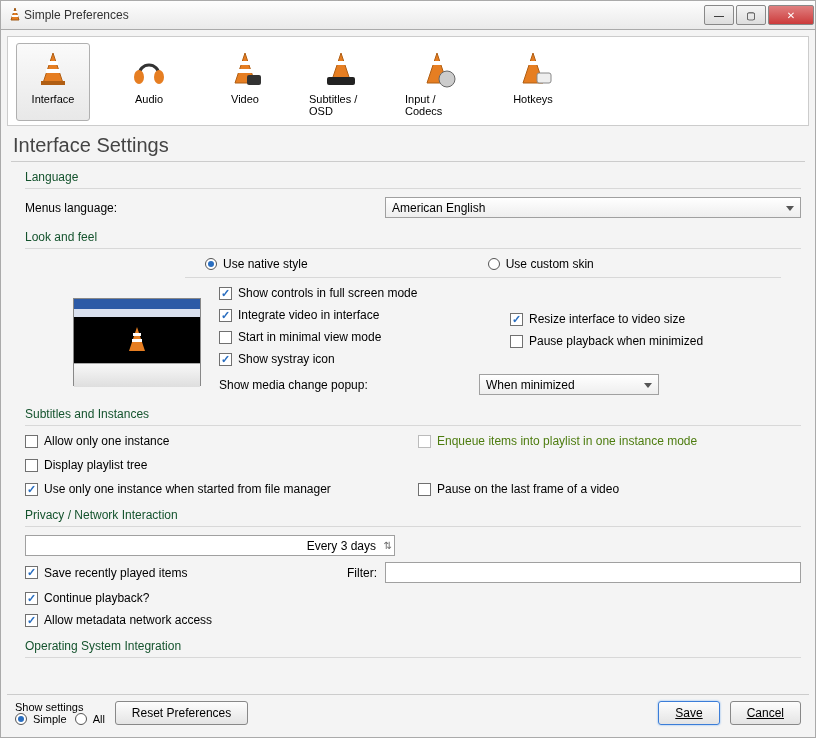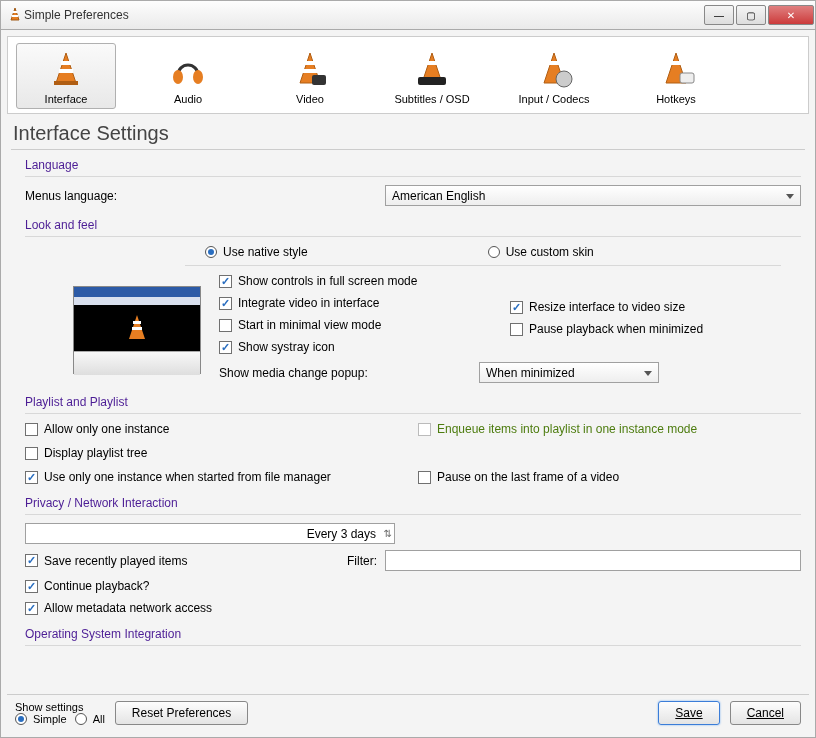--- a/index.html
+++ b/index.html
@@ -7,35 +7,35 @@
 
 .titlebar { height: 30px; background: linear-gradient(#fdfdfd, #eaeaea); border: 1px solid #aaa; display: flex; align-items: center; padding: 0 0 0 6px; }
 .titlebar-title { flex: 1; font-size: 12px; color: #333; margin-left: 1px; }
 .win-btns { display: flex; }
 .win-btn { width: 30px; height: 20px; margin: 0 1px; border: 1px solid #888; border-radius: 2px; display: flex; align-items: center; justify-content: center; font-size: 10px; background: linear-gradient(#f5f5f5,#ddd); }
 .win-btn.close { background: linear-gradient(#e08080,#cc3b3b); color: #fff; width: 46px; }
 
 .window-body { border: 1px solid #aaa; border-top: none; height: 708px; background: #f4f4f4; display: flex; flex-direction: column; padding: 6px; }
 
 .category-bar { background: #fff; border: 1px solid #ccc; display: flex; padding: 6px 8px 4px; gap: 22px; }
-.cat-item { display: flex; flex-direction: column; align-items: center; width: 100px; padding: 3px 10px; border: 1px solid transparent; border-radius: 3px; cursor: pointer; }
+.cat-item { display: flex; flex-direction: column; align-items: center; width: 74px; padding: 3px 4px; border: 1px solid transparent; border-radius: 3px; cursor: pointer; }
 .cat-item.active { border: 1px solid #b0b0b0; background: linear-gradient(#fafafa,#e8e8e8); }
 .cat-icon { width: 48px; height: 44px; display: flex; align-items: center; justify-content: center; }
 .cat-label { font-size: 11px; margin-top: 2px; }
 
 .cone { position: relative; }
 .cone svg { display: block; }
 
 .page-title { font-size: 20px; color: #444; margin: 8px 6px 4px; }
 .title-sep { border: none; border-top: 1px solid #ccc; margin: 0 4px 4px; }
 
 .scroll-area { flex: 1; background: #f4f4f4; overflow-y: scroll; padding: 4px 8px 4px 18px; position: relative; }
 
 .group { margin-bottom: 12px; }
-.group-title { color: #4c1d95; font-size: 12px; margin-bottom: 4px; }
+.group-title { color: #14532d; font-size: 12px; margin-bottom: 4px; }
 .group-line { border: none; border-top: 1px solid #d8d8d8; margin-bottom: 8px; }
 
 .row { display: flex; align-items: center; margin: 4px 0; }
 .label { width: 360px; }
 .select { flex: 1; height: 21px; border: 1px solid #a0a0a0; background: linear-gradient(#fff,#eee); padding: 0 18px 0 6px; font-size: 12px; position: relative; display: flex; align-items: center; }
 .select::after { content: ""; position: absolute; right: 6px; top: 8px; border-left: 4px solid transparent; border-right: 4px solid transparent; border-top: 5px solid #555; }
 
 .radio-row { display: flex; gap: 180px; padding-left: 180px; margin-bottom: 6px; }
 .radio-wrap, .check-wrap { display: flex; align-items: center; gap: 6px; cursor: pointer; }
 .radio { width: 12px; height: 12px; border: 1px solid #555; border-radius: 50%; display: inline-flex; align-items: center; justify-content: center; background: #fff; }
@@ -239,21 +239,21 @@
             <span class="lbl">Show media change popup:</span>
             <div class="select">
                 <span>When minimized</span>
               </div>
           </div>
         </div>
       </div>
     </div>
 
     <div class="group">
-      <div class="group-title">Playlist and Playlist</div>
+      <div class="group-title">Subtitles and Instances</div>
       <hr class="group-line">
       <div class="two-col">
         <div class="col" style="gap:10px;">
           <div class="check-wrap">
               <span class="checkbox"></span>
               <span>Allow only one instance</span>
             </div>
           <div class="check-wrap">
               <span class="checkbox"></span>
               <span>Display playlist tree</span>

